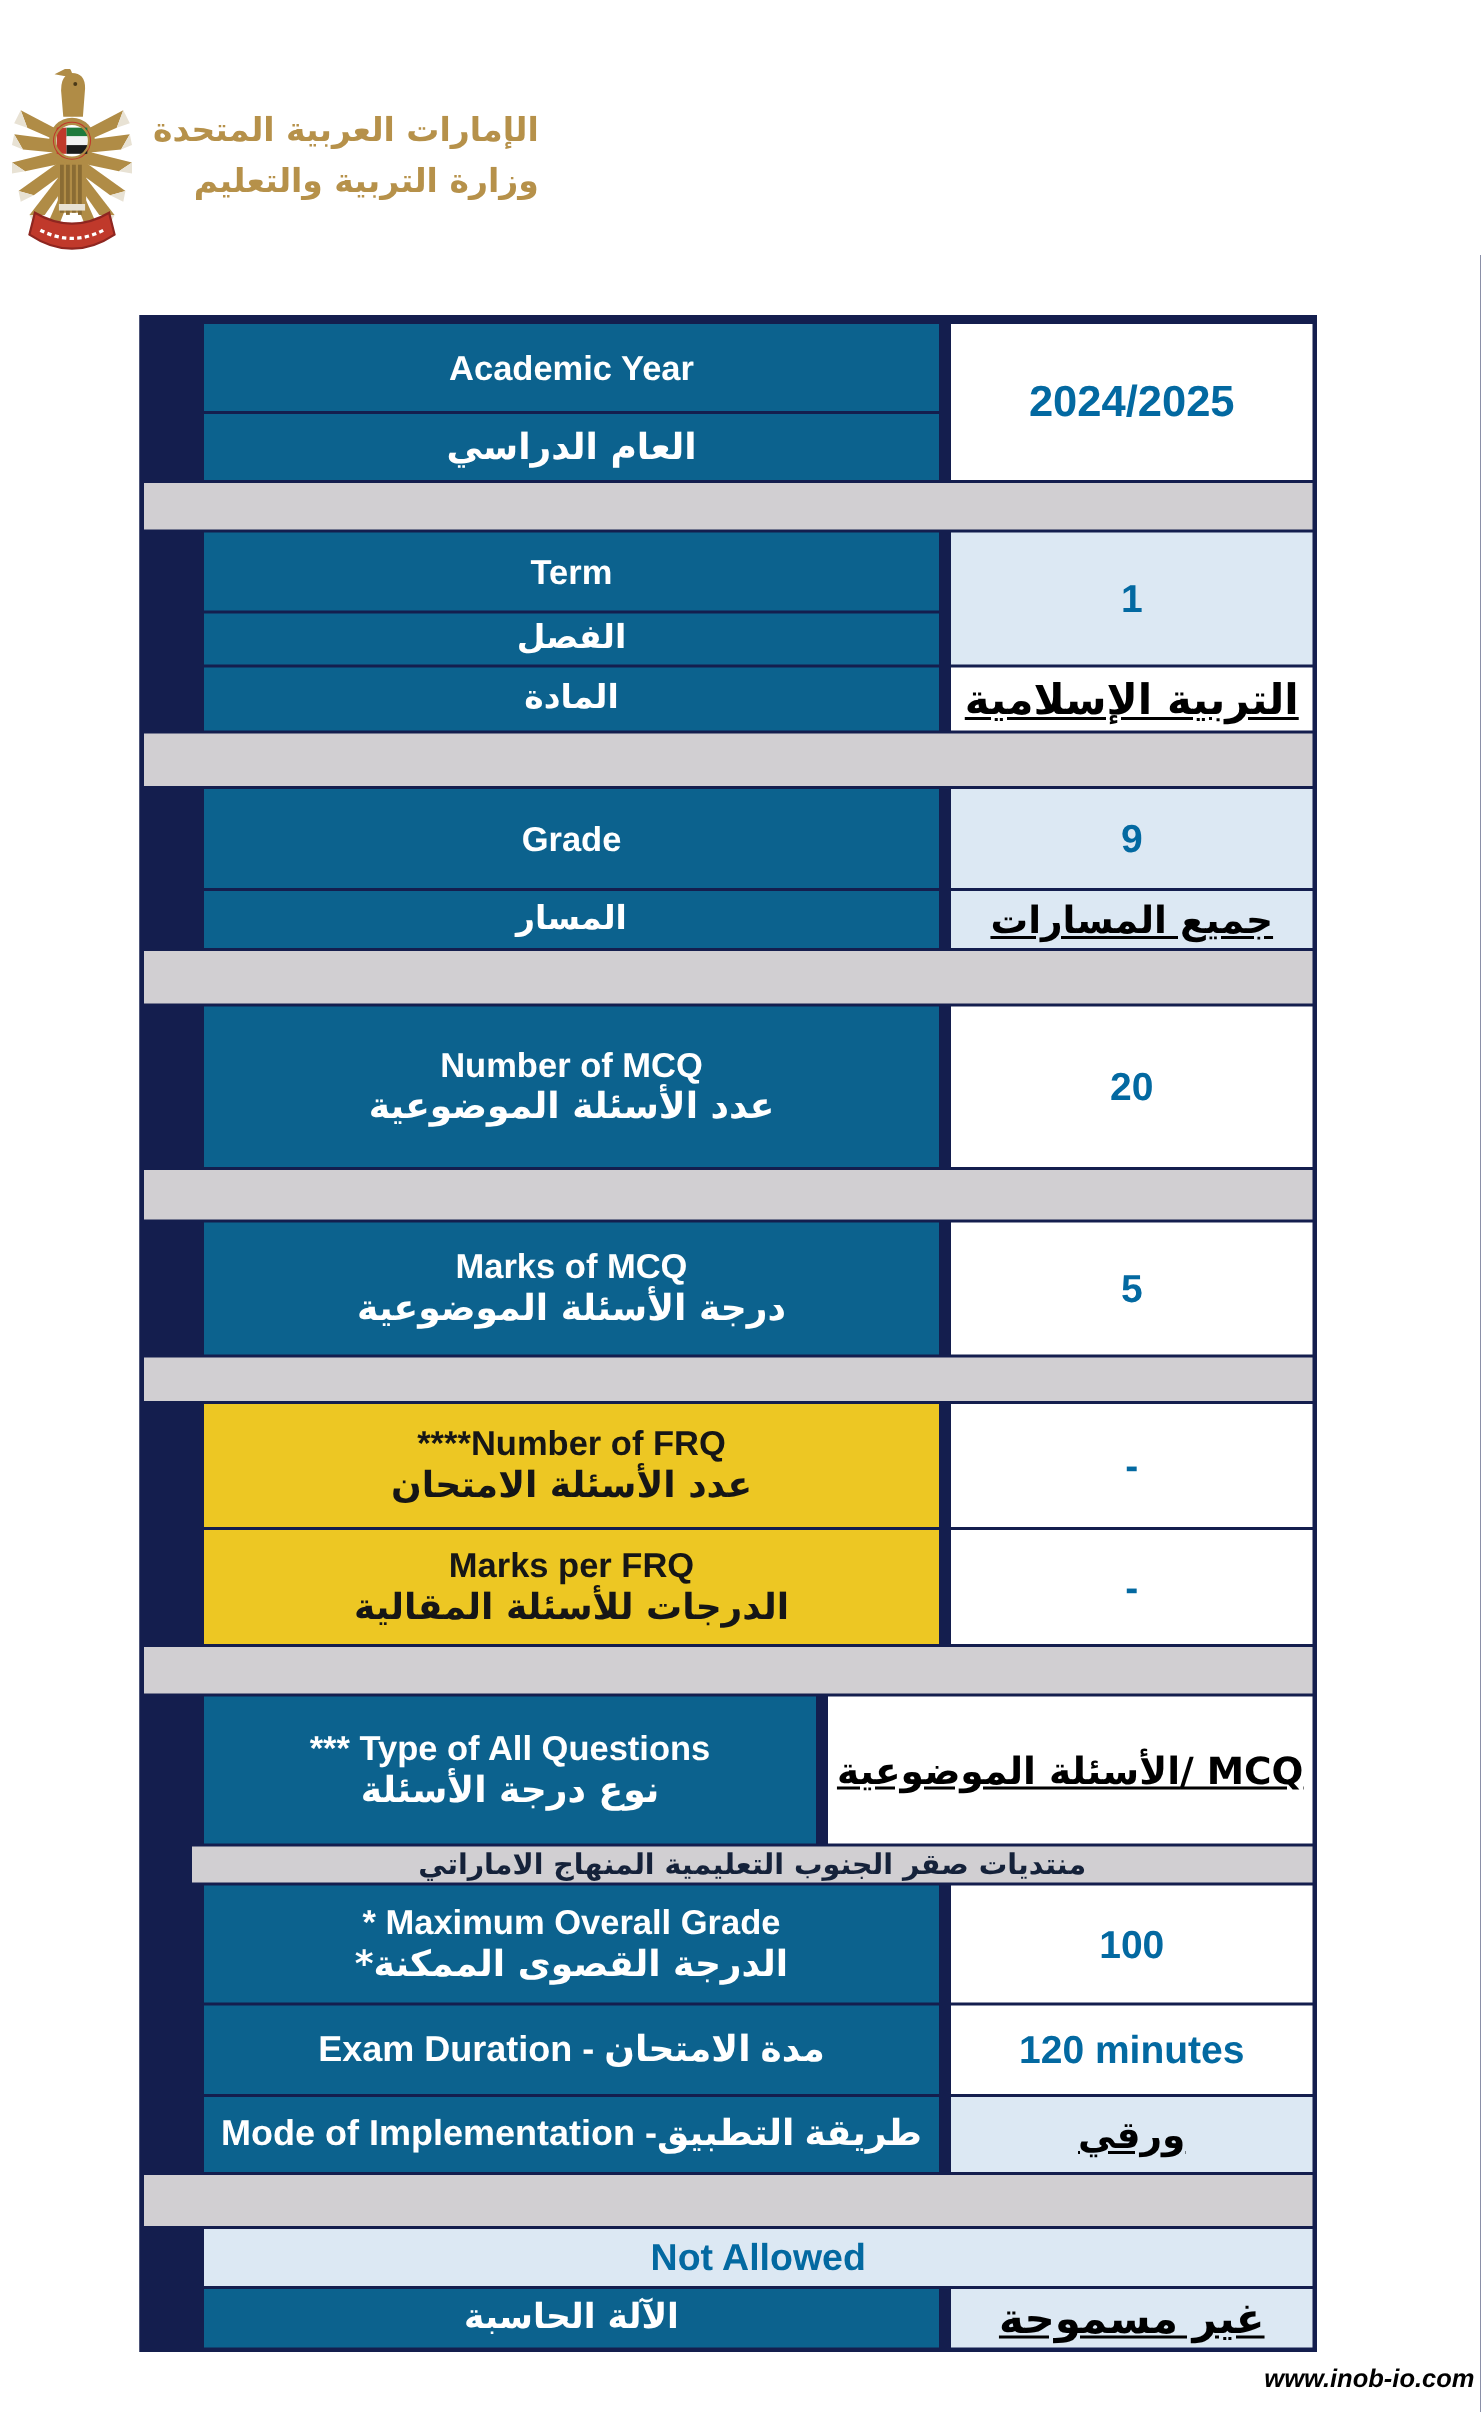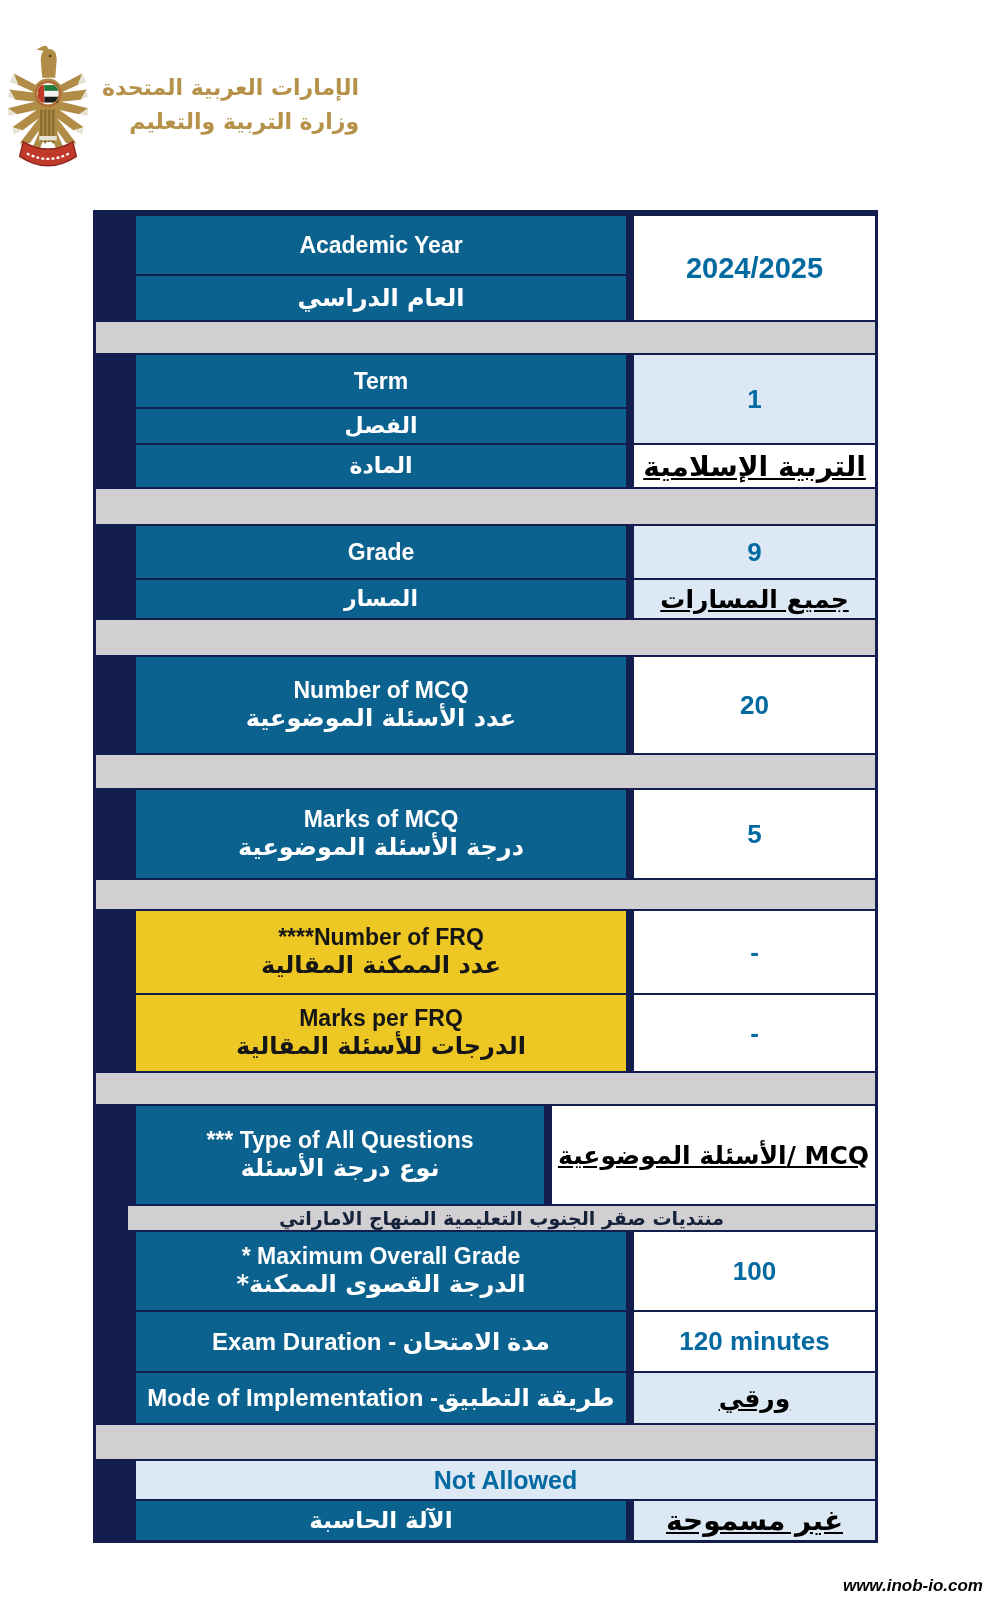--- a/index.html
+++ b/index.html
@@ -179,41 +179,41 @@
     <div class="cell lbl teal">
         <span class="arl" style="font-size:22px">المادة</span>
       </div>
     <div class="cell vcell white">
         <span class="val-ar" style="font-size:28px">التربية الإسلامية</span>
       </div>
   </div>
 
   <div class="sep" style="height:35px"></div>
 
-  <div class="row" style="height:52px">
+  <div class="row" style="height:66px">
     <div class="cell lbl teal">
         <span class="en">Grade</span>
       </div>
     <div class="cell vcell lb">
         <span class="val">9</span>
       </div>
   </div>
 
   <div class="row" style="height:38px">
     <div class="cell lbl teal">
         <span class="arl" style="font-size:22px">المسار</span>
       </div>
     <div class="cell vcell lb">
         <span class="val-ar" style="font-size:25px">جميع المسارات</span>
       </div>
   </div>
 
   <div class="sep" style="height:35px"></div>
 
-  <div class="row" style="height:96px">
+  <div class="row" style="height:107px">
     <div class="cell lbl teal">
       <span class="en">Number of MCQ</span>
       <span class="arl">عدد الأسئلة الموضوعية</span>
     </div>
     <div class="cell vcell white">
         <span class="val">20</span>
       </div>
   </div>
 
   <div class="sep" style="height:33px"></div>
@@ -226,21 +226,21 @@
     <div class="cell vcell white">
         <span class="val">5</span>
       </div>
   </div>
 
   <div class="sep" style="height:29px"></div>
 
   <div class="row" style="height:82px">
     <div class="cell lbl yellow">
       <span class="en">****Number of FRQ</span>
-      <span class="arl">عدد الممكنة المقالية</span>
+      <span class="arl">عدد الأسئلة الامتحان</span>
     </div>
     <div class="cell vcell white">
         <span class="val">-</span>
       </div>
   </div>
 
   <div class="row" style="height:76px">
     <div class="cell lbl yellow">
       <span class="en">Marks per FRQ</span>
       <span class="arl">الدرجات للأسئلة المقالية</span>

